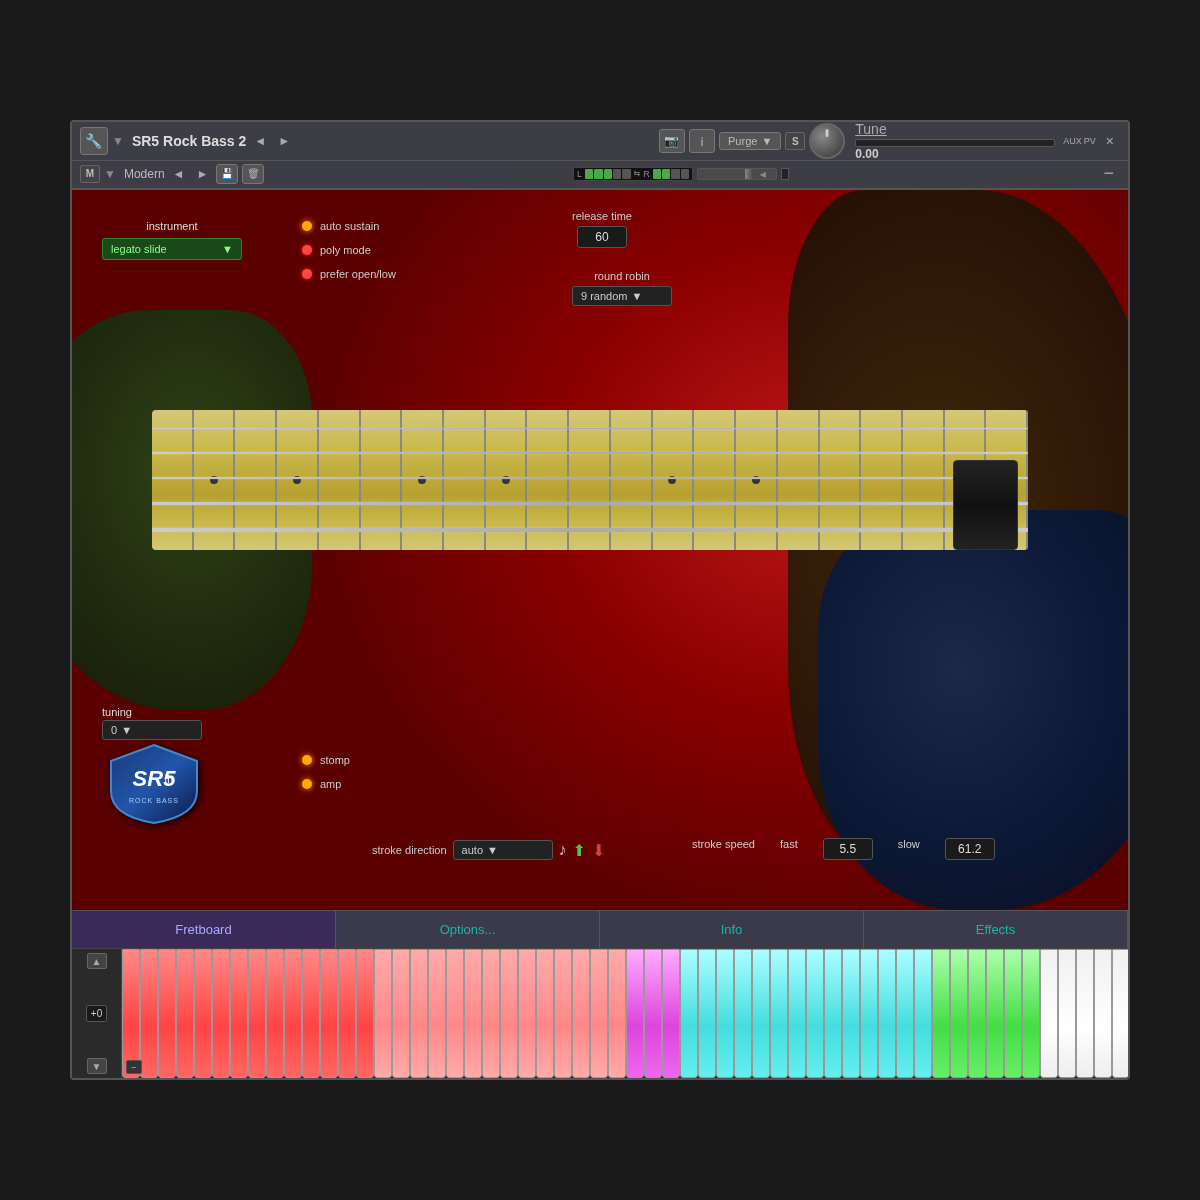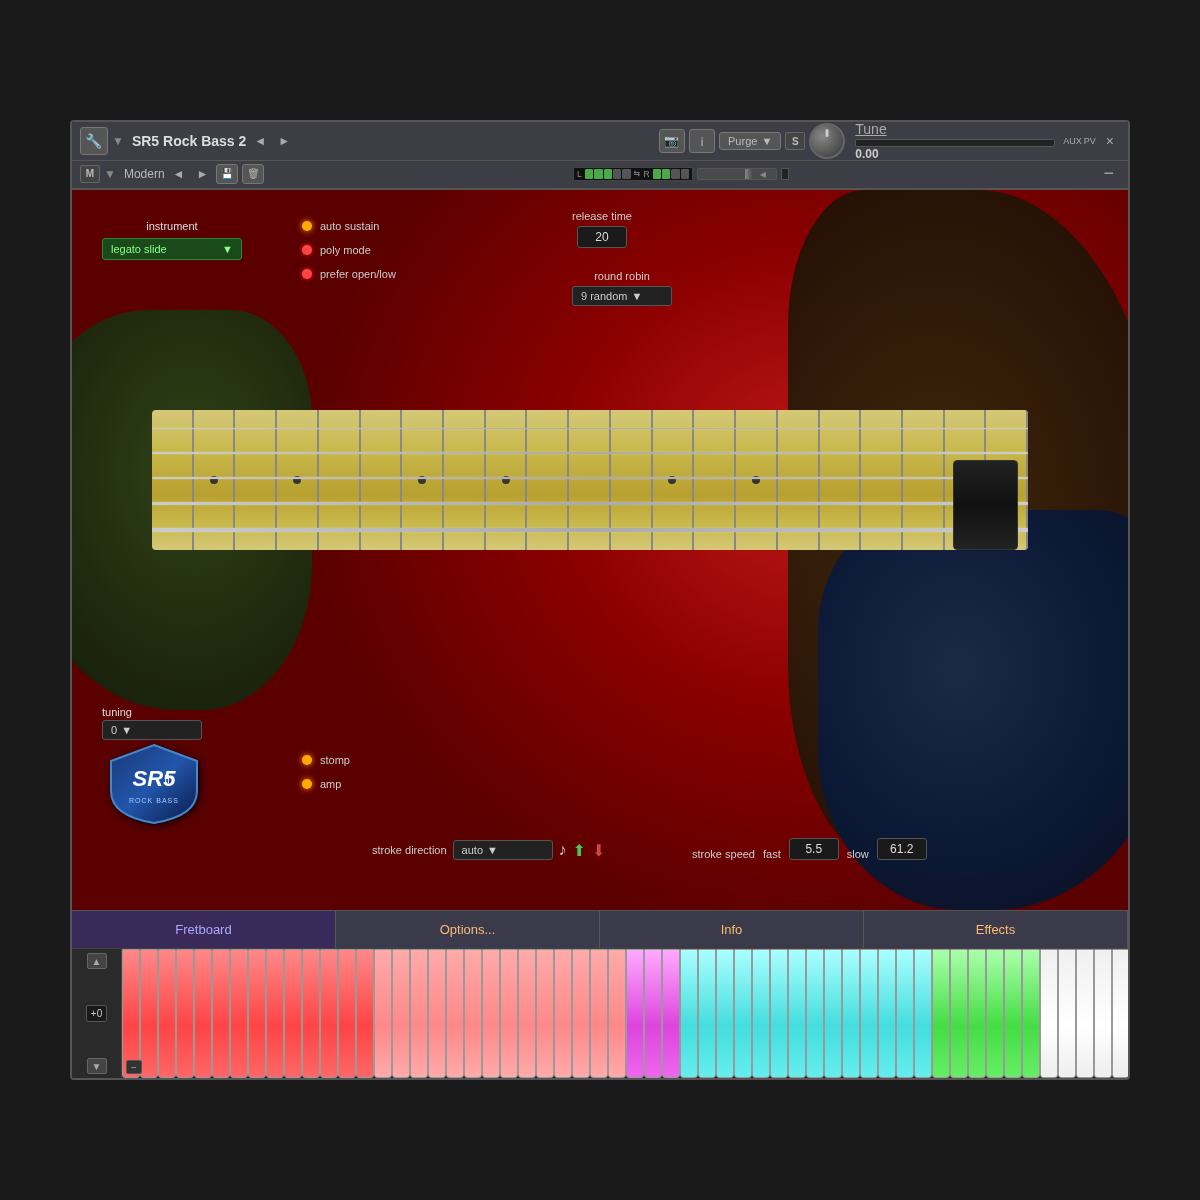--- a/index.html
+++ b/index.html
@@ -449,38 +449,38 @@
       align-items: center;
       gap: 6px;
     }
 
     
     .speed-section {
       position: absolute;
       bottom: 50px;
       left: 620px;
       display: flex;
-      align-items: flex-end;
-      gap: 8px;
+      align-items: flex-start;
+      gap: 25px;
     }
 
     
     .bottom-tabs {
       background: #2a2a2a;
       display: flex;
       border-top: 1px solid #555;
       height: 38px;
     }
 
     .tab-btn {
       flex: 1;
       background: #3a3a4a;
       border: none;
       border-right: 1px solid #555;
-      color: #fdba74;
+      color: #14b8a6;
       font-size: 13px;
       cursor: pointer;
       display: flex;
       align-items: center;
       justify-content: center;
     }
 
     .tab-btn.active {
       background: #4a3a6a;
       color: #ddd;
@@ -808,21 +808,21 @@
           <span class="toggle-label">poly mode</span>
         </div>
         <div class="toggle-row">
           <div class="toggle-dot"></div>
           <span class="toggle-label">prefer open/low</span>
         </div>
       </div>
 
       <div class="release-section">
         <span class="param-label">release time</span>
-        <div class="param-value-box">20</div>
+        <div class="param-value-box">60</div>
       </div>
 
       <div class="roundrobin-section">
         <span class="param-label">round robin</span>
         <div class="dropdown-dark">
           <span>9 random</span>
           <span>▼</span>
         </div>
       </div>
 

